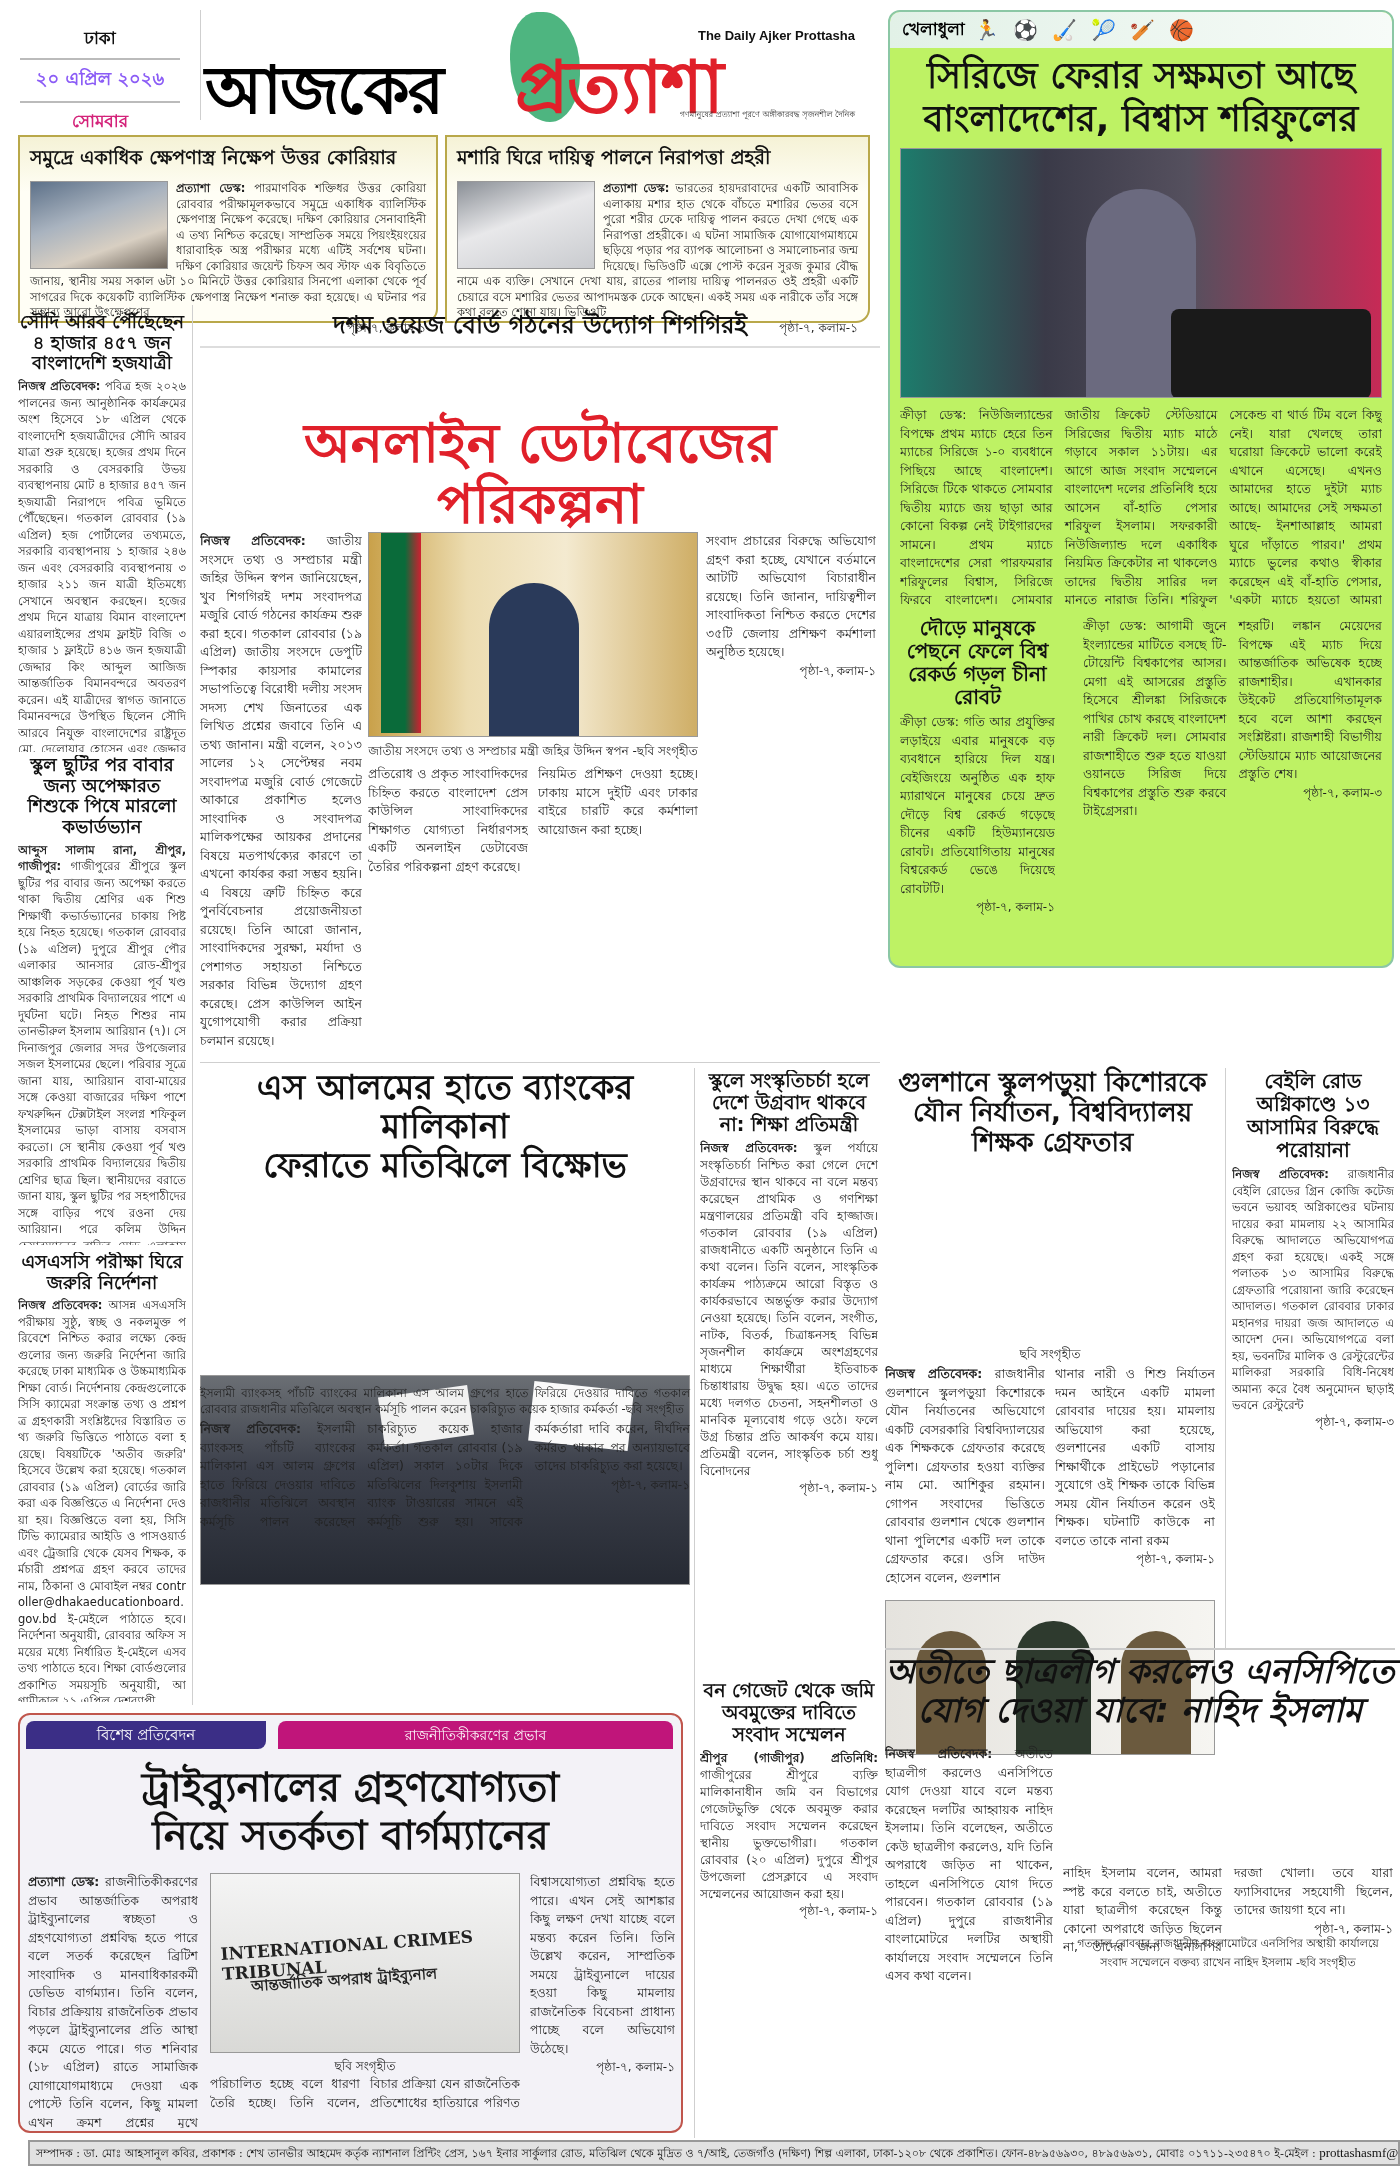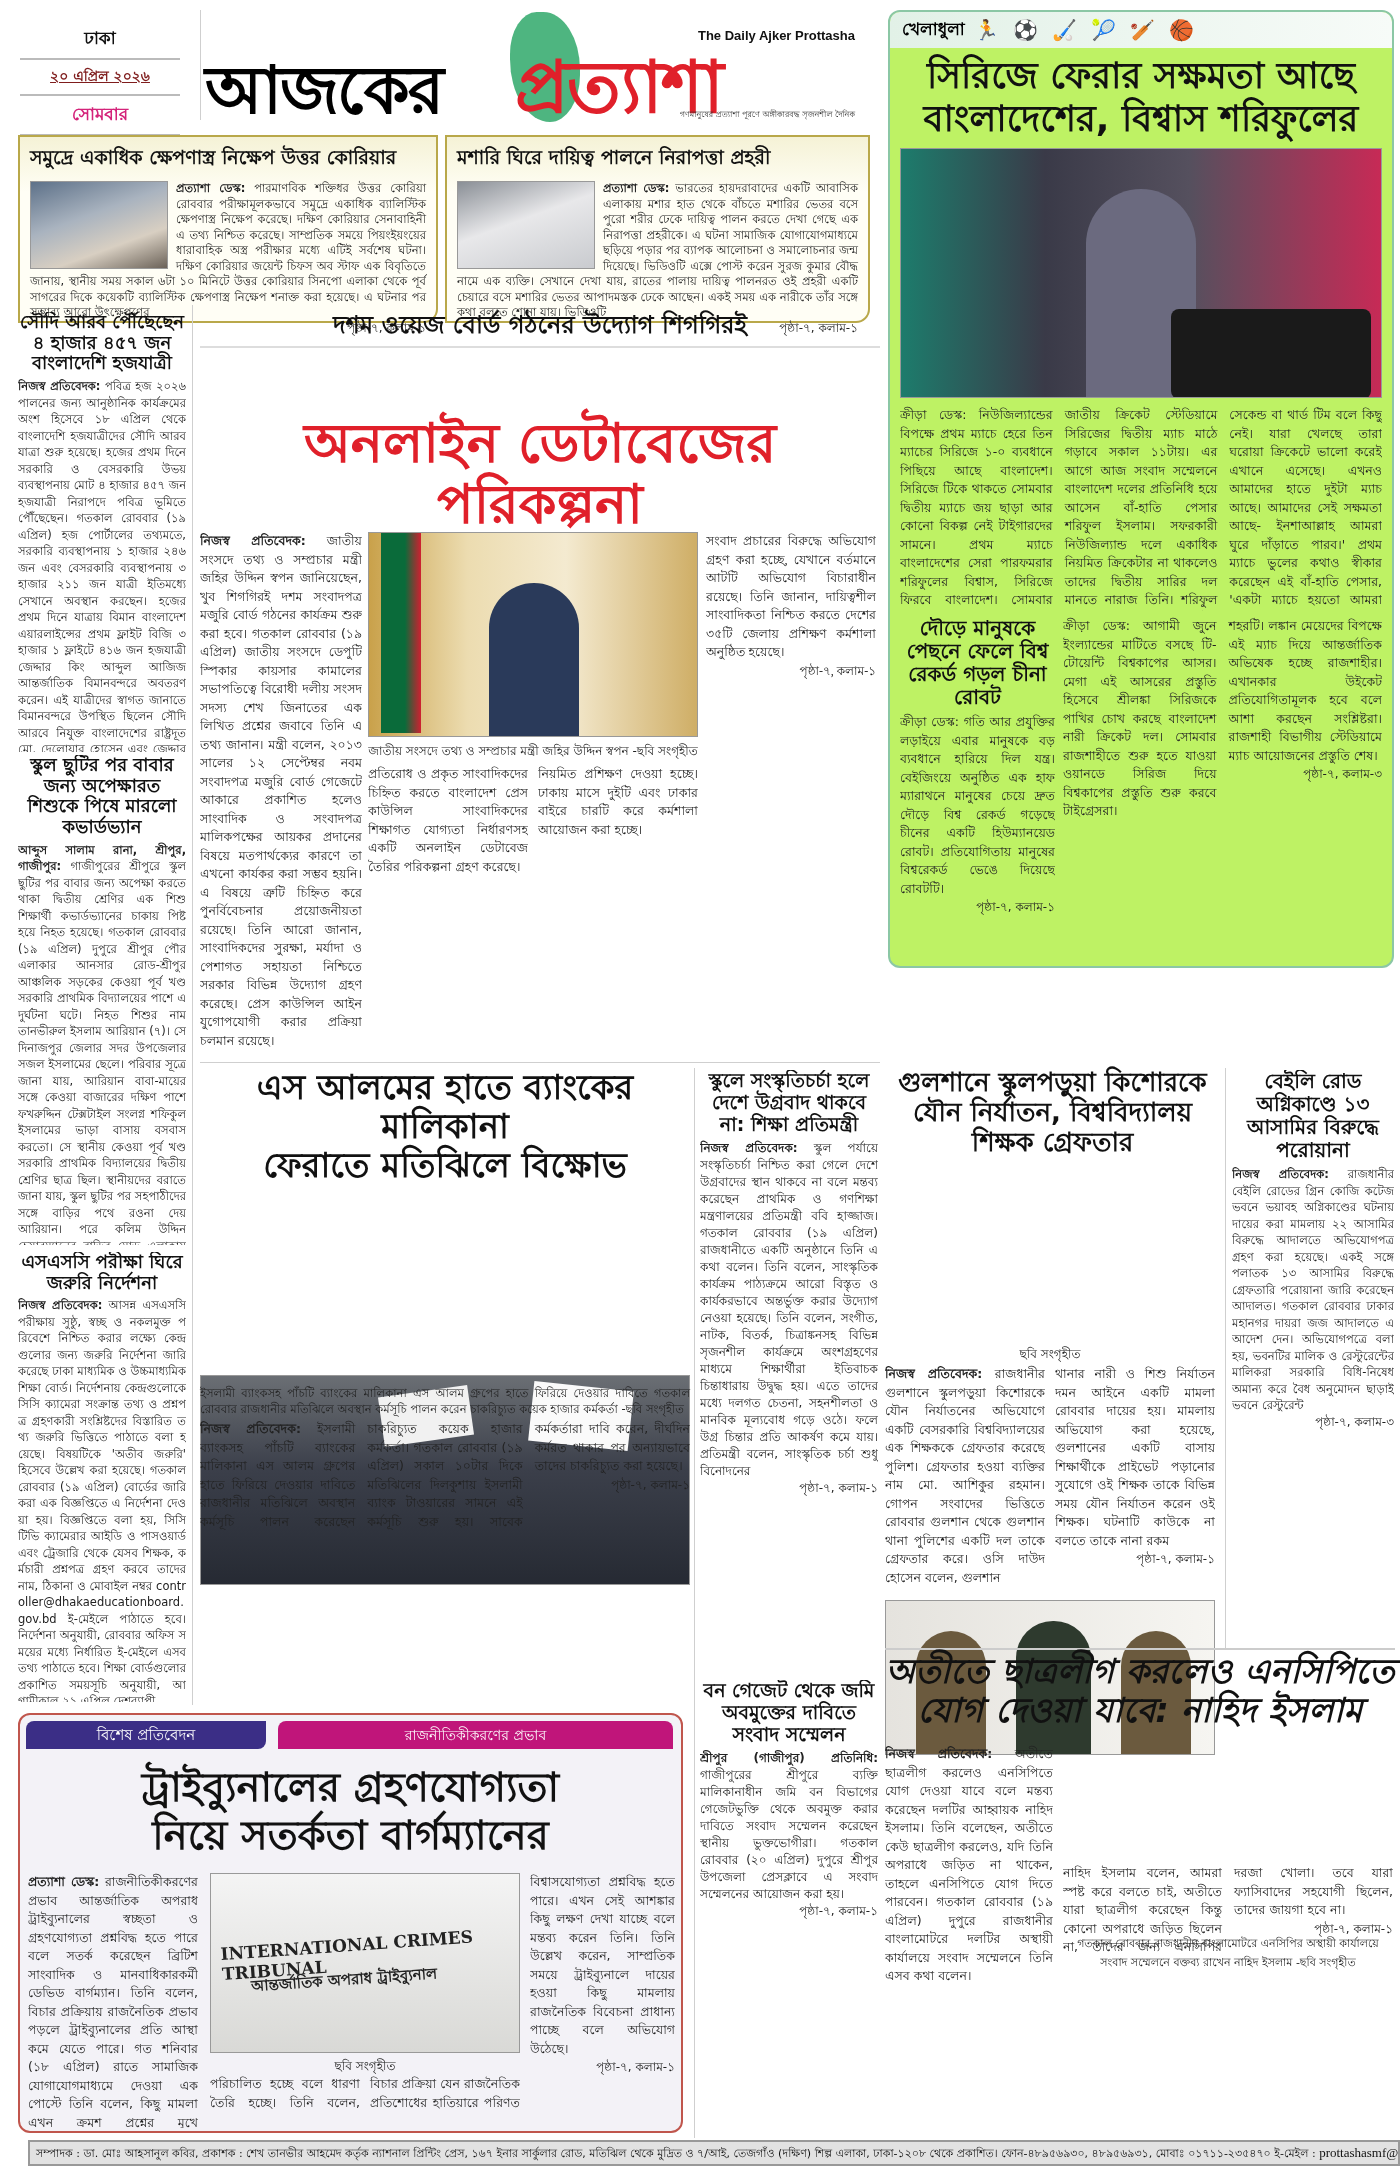--- a/index.html
+++ b/index.html
@@ -11,21 +11,21 @@
   .hl { font-weight: bold; text-align: center; line-height: 1.15; color: #111; }
   .photo { background: linear-gradient(135deg, #6b6f78, #a9aeb6 45%, #4a4e57); border: 1px solid #999; position: relative; overflow: hidden; }
   .caption { font-size: 12px; text-align: center; color: #222; }
   .vrule { position: absolute; width: 1px; background: #cfcfcf; }
   .hrule { position: absolute; height: 1px; background: #cfcfcf; }
 
   
   .datebox { left: 20px; top: 20px; width: 160px; text-align: center; }
   .datebox div { padding: 5px 0; border-bottom: 2px solid #bbb; }
   .datebox .city { font-size: 17px; font-weight: bold; }
-  .datebox .date { font-size: 14px; color: #7f1d1d; font-weight: bold; text-decoration: underline; }
+  .datebox .date { font-size: 18px; color: #8b5cf6; font-weight: bold; }
   .datebox .day { font-size: 17px; color: #d4237a; font-weight: bold; }
   .datebox .bdate { font-size: 16px; font-weight: bold; border-bottom: none; }
   .logo-wrap { left: 205px; top: 10px; width: 660px; height: 110px; }
   .logo-black { position: absolute; left: 0; top: 30px; font-size: 66px; font-weight: bold; color: #000; letter-spacing: -2px; }
   .logo-red { position: absolute; left: 310px; top: 22px; font-size: 72px; font-weight: bold; color: #e0202a; letter-spacing: -2px; }
   .logo-map { position: absolute; left: 305px; top: 2px; width: 70px; height: 110px; background: #2fa86a; border-radius: 40% 55% 45% 60%; opacity: .85; }
   .logo-en { position: absolute; right: 10px; top: 18px; font-size: 13px; font-family: "Liberation Sans", sans-serif; font-weight: bold; }
   .logo-tag { position: absolute; right: 10px; top: 98px; font-size: 8px; color: #333; }
 
   
@@ -140,21 +140,21 @@
     <div>
         <p class="body-text">ক্রীড়া ডেস্ক: নিউজিল্যান্ডের বিপক্ষে প্রথম ম্যাচে হেরে তিন ম্যাচের সিরিজে ১-০ ব্যবধানে পিছিয়ে আছে বাংলাদেশ। সিরিজে টিকে থাকতে সোমবার দ্বিতীয় ম্যাচে জয় ছাড়া আর কোনো বিকল্প নেই টাইগারদের সামনে। প্রথম ম্যাচে বাংলাদেশের সেরা পারফমরার শরিফুলের বিশ্বাস, সিরিজে ফিরবে বাংলাদেশ। সোমবার মিরপুর শেরে বাংলা</p>
       </div>
     <div>
         <p class="body-text">জাতীয় ক্রিকেট স্টেডিয়ামে সিরিজের দ্বিতীয় ম্যাচ মাঠে গড়াবে সকাল ১১টায়। এর আগে আজ সংবাদ সম্মেলনে বাংলাদেশ দলের প্রতিনিধি হয়ে আসেন বাঁ-হাতি পেসার শরিফুল ইসলাম। সফরকারী নিউজিল্যান্ড দলে একাধিক নিয়মিত ক্রিকেটার না থাকলেও তাদের দ্বিতীয় সারির দল মানতে নারাজ তিনি। শরিফুল বলেন, 'আন্তর্জাতিক ক্রিকেটে</p>
       </div>
     <div>
         <p class="body-text"><span>সেকেন্ড বা থার্ড টিম বলে কিছু নেই। যারা খেলছে তারা ঘরোয়া ক্রিকেটে ভালো করেই এখানে এসেছে। এখনও আমাদের হাতে দুইটা ম্যাচ আছে। আমাদের সেই সক্ষমতা আছে- ইনশাআল্লাহ আমরা ঘুরে দাঁড়াতে পারব।' প্রথম ম্যাচে ভুলের কথাও স্বীকার করেছেন এই বাঁ-হাতি পেসার, 'একটা ম্যাচে হয়তো আমরা কিছু ভুল</span> </p>
       </div>
   </div>
-  <div style="display:flex;margin:6px 10px 0;gap:8px;">
+  <div style="display:flex;margin:6px 10px 0;gap:28px;">
     <div style="width:155px;height:490px;overflow:hidden;">
       <h3 class="hl" style="font-size:20px;margin-bottom:4px;">দৌড়ে মানুষকে পেছনে ফেলে বিশ্ব রেকর্ড গড়ল চীনা রোবট</h3>
       <p class="body-text"><span>ক্রীড়া ডেস্ক: গতি আর প্রযুক্তির লড়াইয়ে এবার মানুষকে বড় ব্যবধানে হারিয়ে দিল যন্ত্র। বেইজিংয়ে অনুষ্ঠিত এক হাফ ম্যারাথনে মানুষের চেয়ে দ্রুত দৌড়ে বিশ্ব রেকর্ড গড়েছে চীনের একটি হিউম্যানয়েড রোবট। প্রতিযোগিতায় মানুষের বিশ্বরেকর্ড ভেঙে দিয়েছে রোবটটি।</span> <span class="jump">পৃষ্ঠা-৭, কলাম-১</span></p>
     </div>
     <div style="flex:1;">
       <div style="display:flex;gap:12px;height:380px;overflow:hidden;">
         <p class="body-text" style="flex:1;">ক্রীড়া ডেস্ক: আগামী জুনে ইংল্যান্ডের মাটিতে বসছে টি-টোয়েন্টি বিশ্বকাপের আসর। মেগা এই আসরের প্রস্তুতি হিসেবে শ্রীলঙ্কা সিরিজকে পাখির চোখ করছে বাংলাদেশ নারী ক্রিকেট দল। সোমবার রাজশাহীতে শুরু হতে যাওয়া ওয়ানডে সিরিজ দিয়ে বিশ্বকাপের প্রস্তুতি শুরু করবে টাইগ্রেসরা।</p>
         <p class="body-text" style="flex:1;"><span>শহরটি। লঙ্কান মেয়েদের বিপক্ষে এই ম্যাচ দিয়ে আন্তর্জাতিক অভিষেক হচ্ছে রাজশাহীর। এখানকার উইকেট প্রতিযোগিতামূলক হবে বলে আশা করছেন সংশ্লিষ্টরা। রাজশাহী বিভাগীয় স্টেডিয়ামে ম্যাচ আয়োজনের প্রস্তুতি শেষ।</span> <span class="jump">পৃষ্ঠা-৭, কলাম-৩</span></p>
       </div>
     </div>

